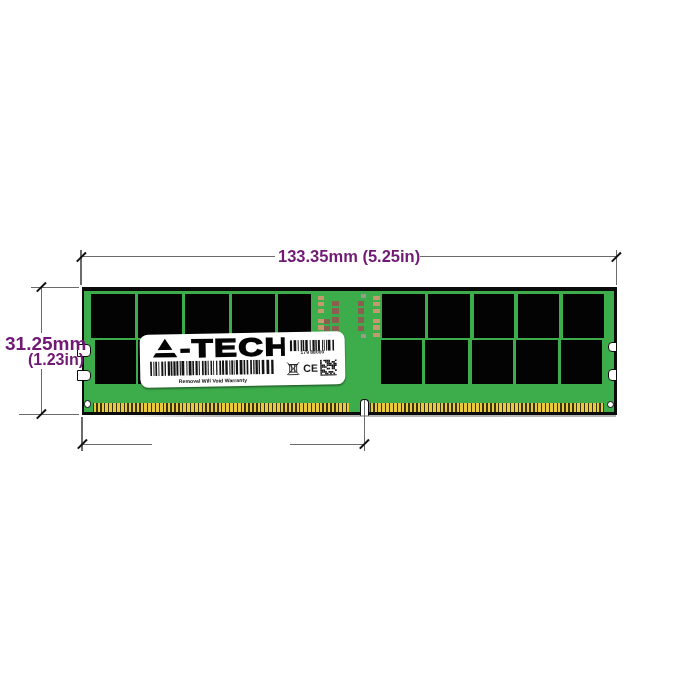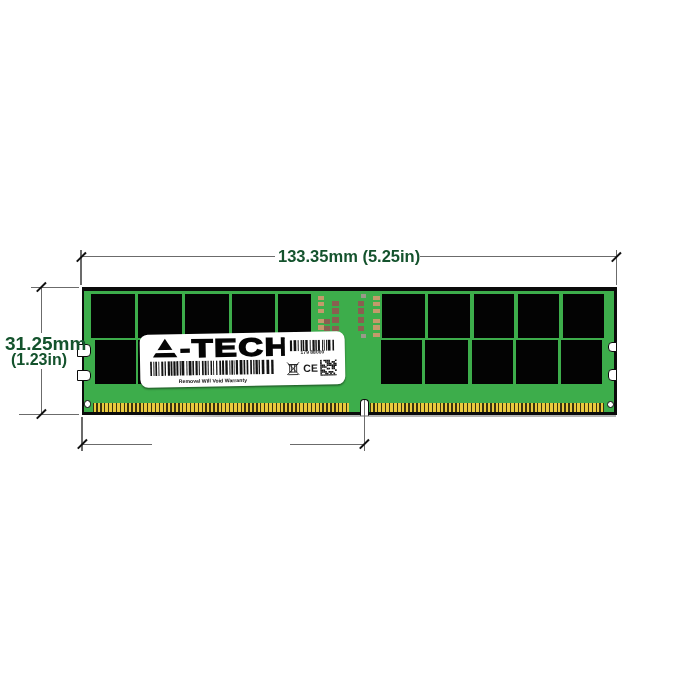--- a/index.html
+++ b/index.html
@@ -1,20 +1,20 @@
 <!DOCTYPE html>
 <html><head>
 <meta charset="utf-8">
 <style>
 html,body{margin:0;padding:0;background:#fff;}
 #page{position:relative;width:700px;height:700px;background:#fff;overflow:hidden;
   font-family:"Liberation Sans", sans-serif;}
 .abs{position:absolute;}
 .chip{position:absolute;background:#030303;}
-.dimtxt{position:absolute;color:#14532d;font-weight:bold;white-space:nowrap;}
+.dimtxt{position:absolute;color:#701a75;font-weight:bold;white-space:nowrap;}
 .gline{position:absolute;background:#6b6b6b;}
 .tick{position:absolute;width:13px;height:2.3px;background:#111;transform:rotate(-45deg);}
 .smd{position:absolute;}
 </style>
 </head>
 <body>
 <div id="page">
 
 <div class="abs" style="left:81.5px;top:287px;width:535px;height:127.5px;background:#0b0b0b;"></div>
 
@@ -285,21 +285,21 @@
 <div class="gline" style="left:40.9px;top:287.5px;width:1.4px;height:45px;"></div>
 
 <div class="gline" style="left:40.9px;top:369px;width:1.4px;height:45px;"></div>
 
 <div class="tick" style="left:35px;top:286.4px;"></div>
 
 <div class="tick" style="left:35px;top:413.1px;"></div>
 
 <div class="dimtxt" style="left:5px;top:332.8px;font-size:19px;">31.25mm</div>
 
-<div class="dimtxt" style="left:11px;top:350.5px;font-size:16px;">(1.23in)</div>
+<div class="dimtxt" style="left:28px;top:350.5px;font-size:16px;">(1.23in)</div>
 
 <div class="gline" style="left:81.4px;top:417px;width:1.3px;height:34px;"></div>
 
 <div class="gline" style="left:363.9px;top:400px;width:1.3px;height:51px;"></div>
 
 <div class="gline" style="left:82px;top:443.6px;width:70px;height:1.4px;"></div>
 
 <div class="gline" style="left:290px;top:443.6px;width:74.5px;height:1.4px;"></div>
 
 <div class="tick" style="left:75.5px;top:443.2px;"></div>

